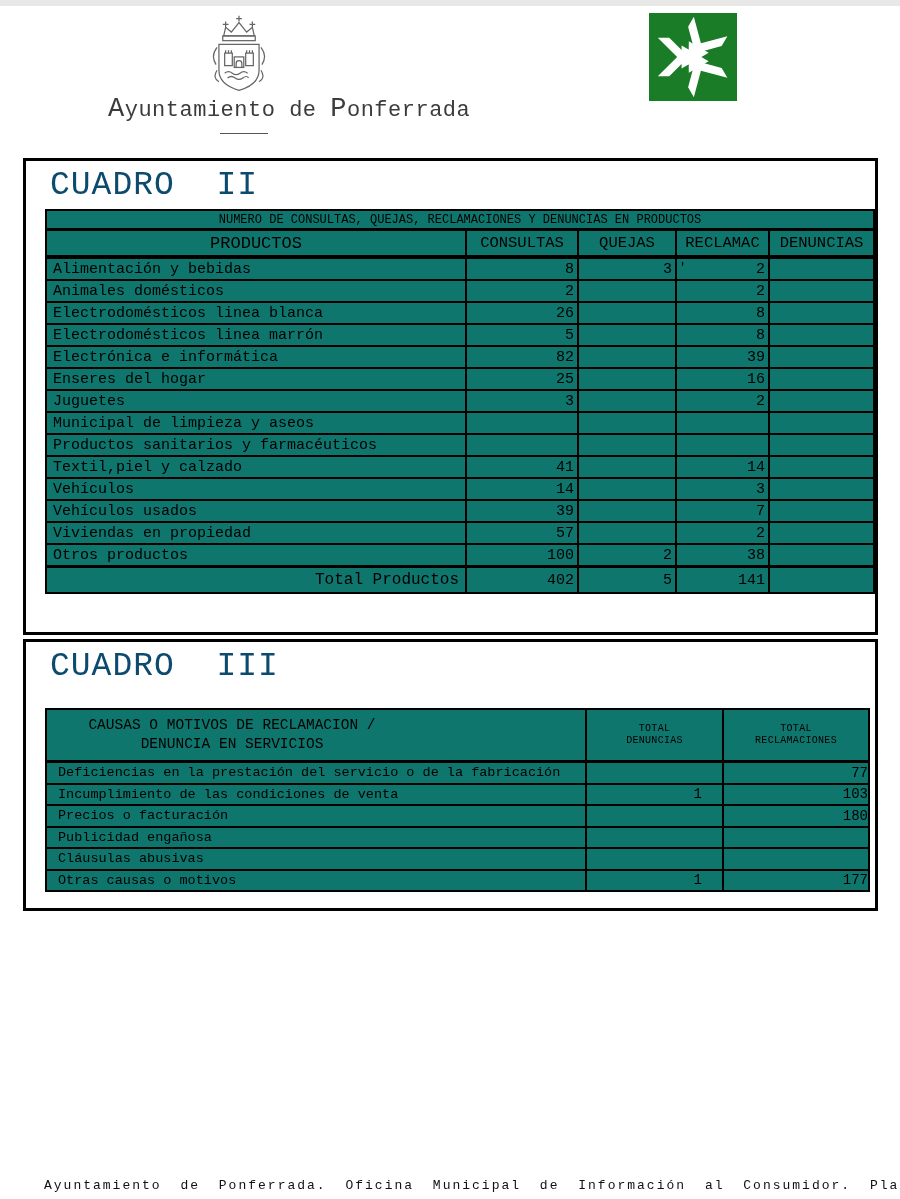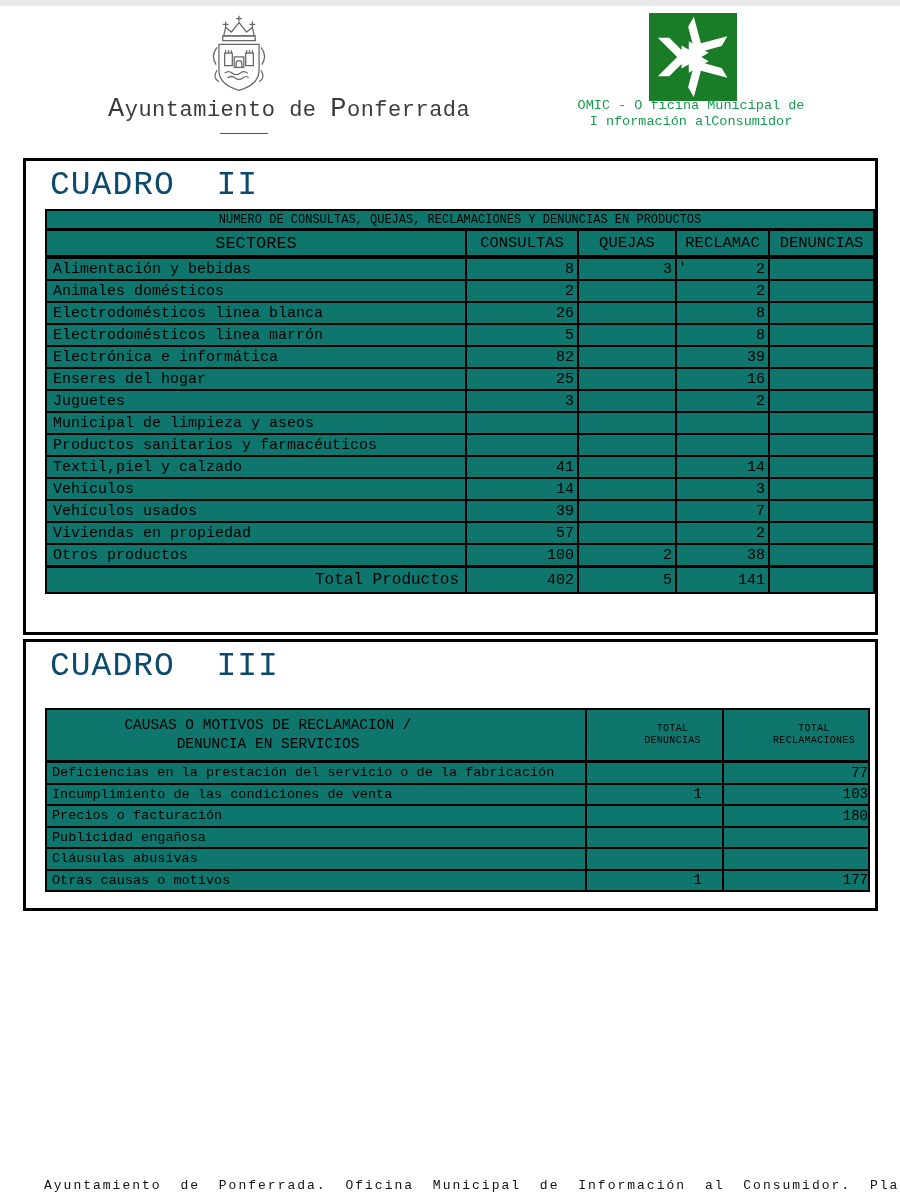--- a/index.html
+++ b/index.html
@@ -34,25 +34,25 @@
   #t2 .t2-head th.sector-h { font-size:17px; }
   #t2 td.sector { height:20px; font-size:15px; text-align:left; padding-left:6px; }
   #t2 td.num { font-size:15px; text-align:right; padding-right:3px; }
   #t2 .t2-total td { border-top:3px solid #000; height:24px; }
   #t2 .t2-total td.label { font-size:16px; text-align:right; padding-right:6px; }
   #t2 .tick { float:left; padding-left:2px; font-size:12px; }
 
   
   #t3 { left:19px; top:66px; width:823px; border:2px solid #000; }
   #t3 td, #t3 th { border:2px solid #000; padding:0; overflow:hidden; white-space:nowrap; }
-  #t3 .t3-head th { height:50px; font-weight:400; border-bottom:3px solid #000; vertical-align:middle;padding-left:36px; }
+  #t3 .t3-head th { height:50px; font-weight:400; border-bottom:3px solid #000; vertical-align:middle; }
   #t3 .t3-head th.causa-h { font-size:14.5px; }
   #t3 .t3-head th.causa-h .hdr-inner { width:370px; text-align:center; line-height:19px; }
   #t3 .t3-head th.tot-h { font-size:10px; line-height:12px; text-align:center; letter-spacing:.3px; }
-  #t3 td.causa { height:19.5px; font-size:13.5px; text-align:left; padding-left:5px; }
+  #t3 td.causa { height:19.5px; font-size:13.5px; text-align:left; padding-left:11px; }
   #t3 td.num2 { font-size:14px; text-align:right; padding-right:20px; }
   #t3 td.num3 { font-size:14px; text-align:right; }
 
   
   .footer { position:absolute; left:44px; top:1172px; width:858px; overflow:hidden; white-space:nowrap;
             font-size:13px; letter-spacing:2px; word-spacing:9px; color:#111; }
 
   svg { display:block; }
 </style>
 </head>
@@ -89,42 +89,38 @@
           <polygon points="10,28 32,50 10,72 23,72 45,50 23,28"></polygon>
           <polygon points="37,37 60,50 37,63"></polygon>
         </g>
         <g transform="rotate(240 50 50)">
           <polygon points="10,28 32,50 10,72 23,72 45,50 23,28"></polygon>
           <polygon points="37,37 60,50 37,63"></polygon>
         </g>
       </g>
     </svg>
   </div>
-  <div class="omic-caption">
-    <div>OMIC - O ficina Municipal de</div>
-    <div>I nformación alConsumidor</div>
-  </div>
 
   <div class="box" id="box-cuadro2">
     <div class="cuadro-title">CUADRO  II</div>
 
     <table id="t2">
       <colgroup>
         <col style="width:420px">
           <col style="width:112px">
           <col style="width:98px">
           <col style="width:93px">
           <col style="width:105px">
       </colgroup>
       <tbody>
         <tr class="t2-title">
           <td colspan="5">NUMERO DE CONSULTAS, QUEJAS, RECLAMACIONES Y DENUNCIAS EN PRODUCTOS</td>
         </tr>
         <tr class="t2-head">
-          <th class="sector-h">SECTORES</th>
+          <th class="sector-h">PRODUCTOS</th>
           <th>CONSULTAS</th>
           <th>QUEJAS</th>
           <th>RECLAMAC</th>
           <th>DENUNCIAS</th>
         </tr>
 
         <tr>
           <td class="sector">Alimentación y bebidas</td>
           <td class="num">8</td>
           <td class="num">3</td>

